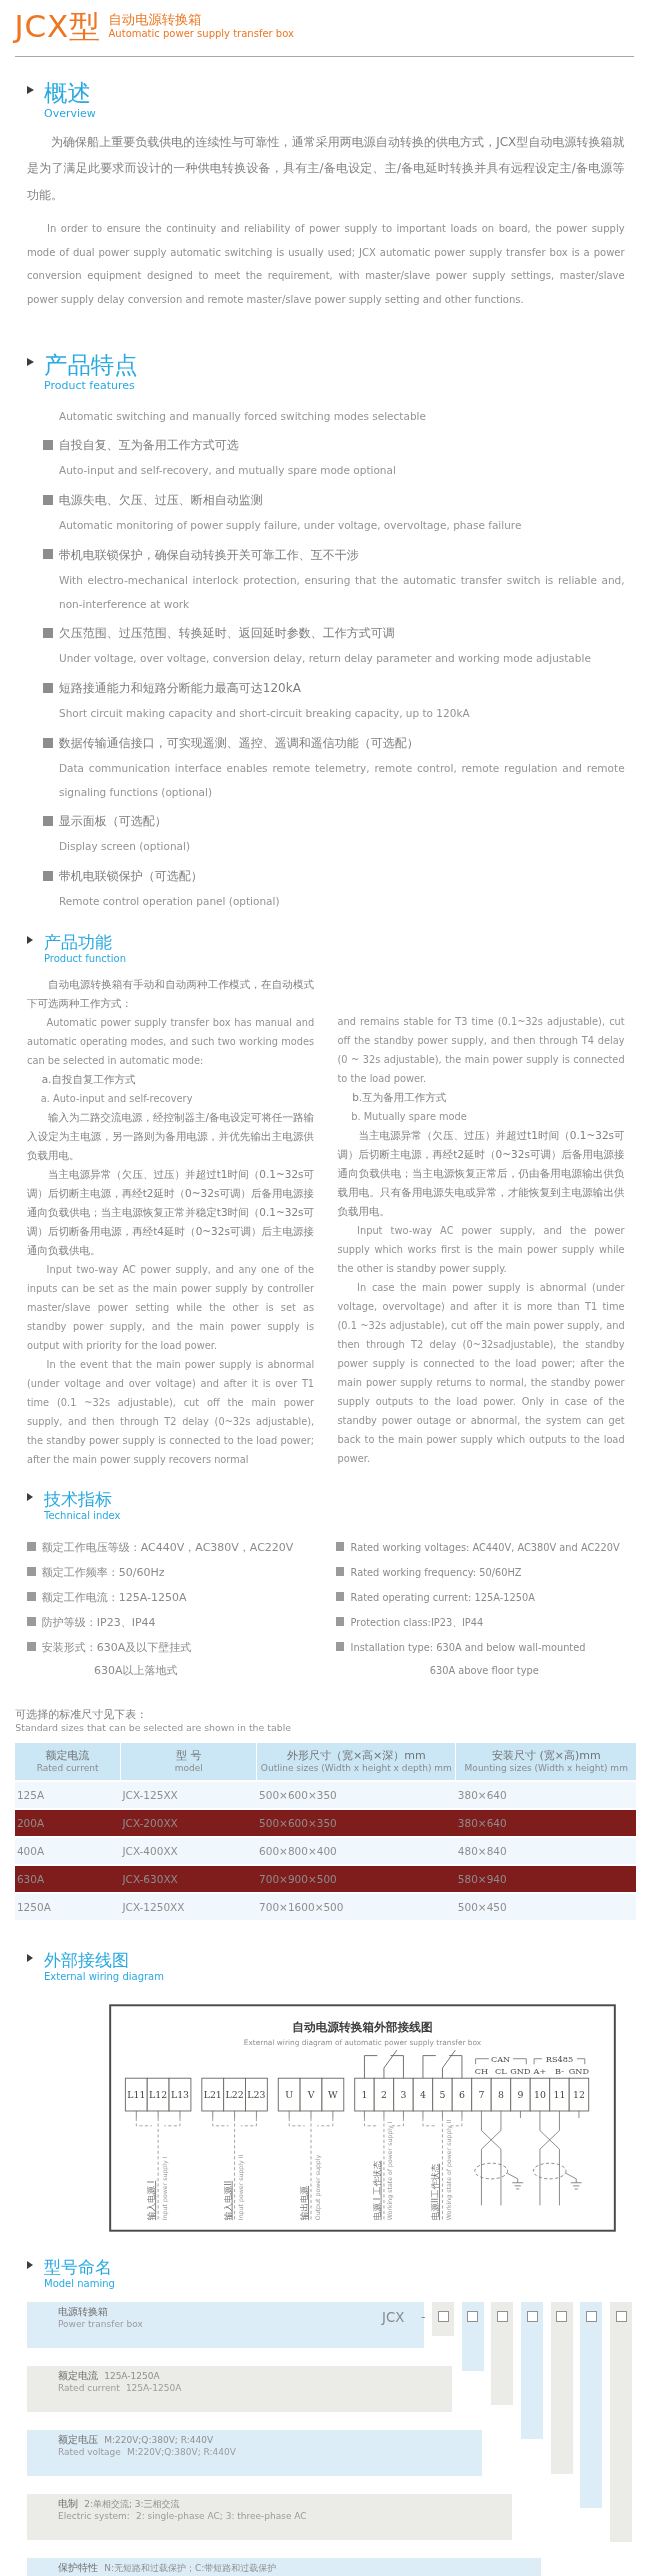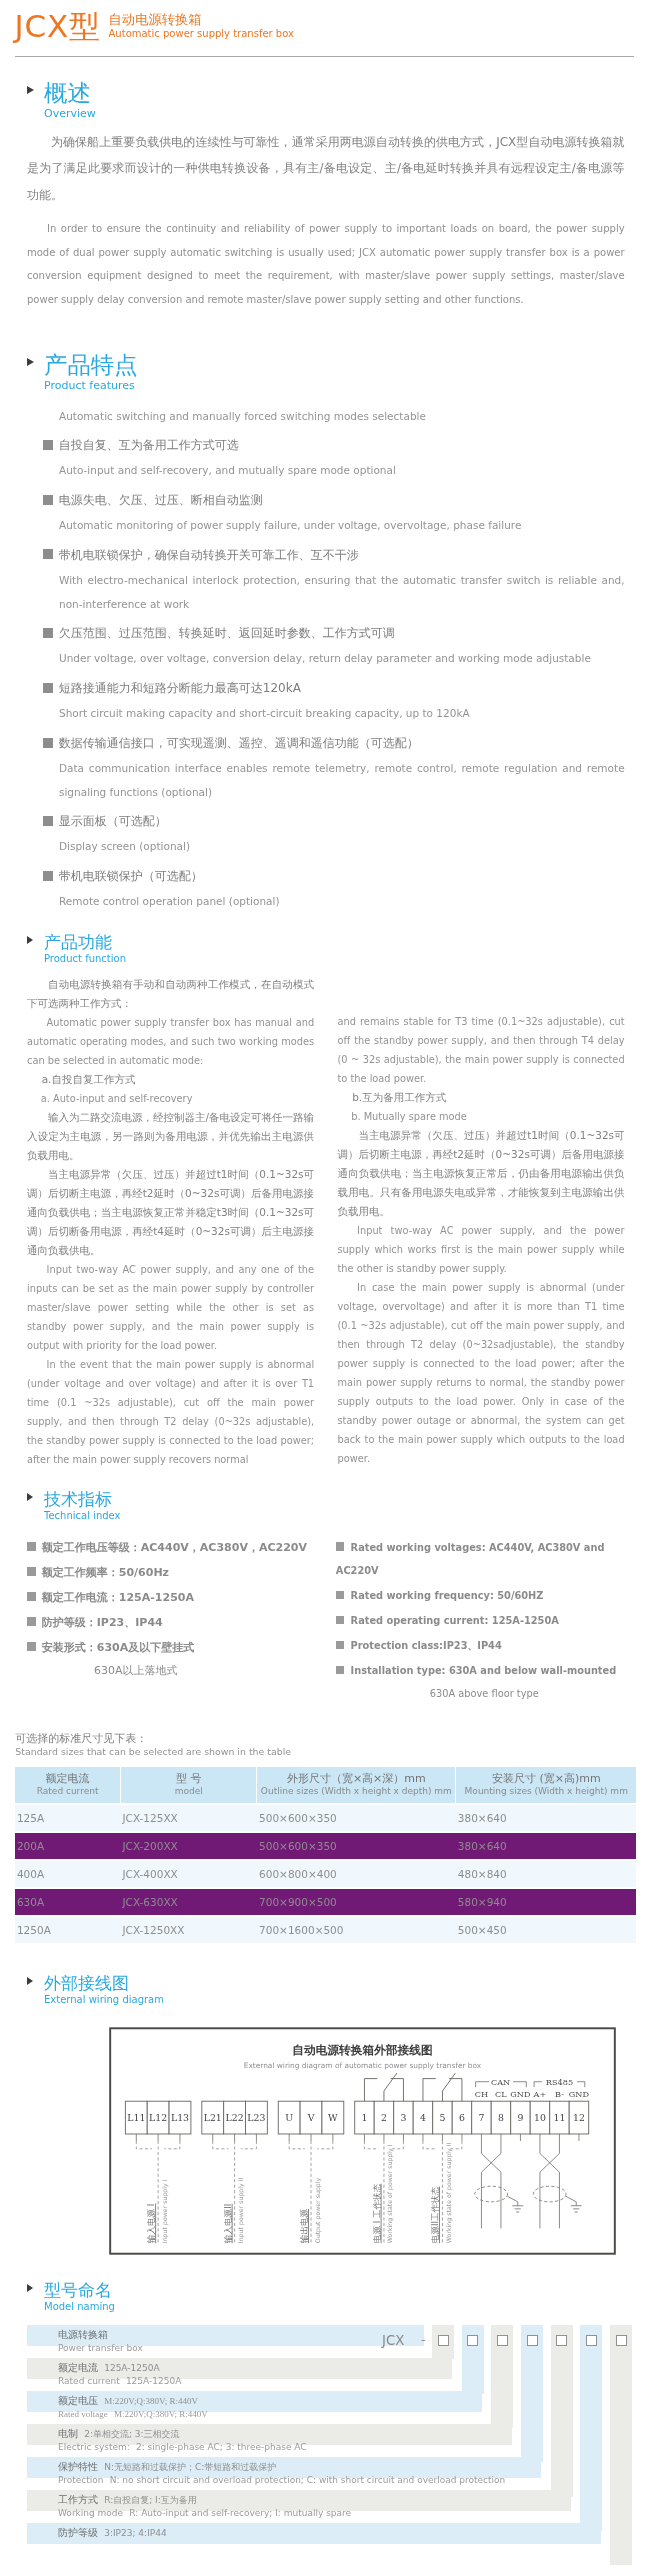--- a/index.html
+++ b/index.html
@@ -42,49 +42,49 @@
   .cols { display:flex; gap:23.4px; margin-top:9.4px; }
   .col { flex:1; }
   .col p { margin:0; }
   .c-zh { font-size:10.5px; line-height:19px; text-align:justify; text-indent:2em; color:#828282; }
   .c-en { font-size:9.8px; line-height:19px; text-align:justify; text-indent:2em; color:#939393; }
   .c-sub { text-indent:1.4em; }
 
   
   .tech-cols { display:flex; gap:20px; margin-top:12.5px; }
   .tech-col { flex:1; }
-  .t-item { font-size:11px; line-height:23.4px; color:#8b8b8b; margin-bottom:1.6px;font-weight:bold; }
+  .t-item { font-size:11px; line-height:23.4px; color:#8b8b8b; margin-bottom:1.6px; }
   .tech-col.en .t-item { font-size:9.8px; }
   .t-item .sq { display:inline-block; width:8.6px; height:8.6px; background:#9a9a9a; margin-right:6.2px; }
   .t-extra { font-size:11px; line-height:20px; color:#8b8b8b; margin-left:67px; }
   .tech-col.en .t-extra { font-size:9.8px; margin-left:94px; }
 
   
   .tbl-note-zh { margin-top:26.5px; font-size:11px; color:#7e7e7e; margin-left:-11.7px; }
   .tbl-note-en { font-size:9.4px; color:#939393; margin-left:-11.7px; }
   table.sizes { border-collapse:separate; border-spacing:0 2.3px; width:621px; margin:7.8px 0 0 -11.7px; table-layout:fixed; }
   table.sizes th { background:#cbe7f6; font-weight:normal; color:#737373; padding:5.5px 1.6px; border-right:1.6px solid #fff; }
   table.sizes th:last-child { border-right:none; }
   .th-zh { font-size:11px; line-height:14px; }
   .th-en { font-size:9px; line-height:11.7px; color:#8b8b8b; }
   table.sizes td { font-size:10.5px; color:#8d8d8d; padding:7px 1.6px; }
   table.sizes tr.r-odd td { background:#f0f8fd; }
-  table.sizes tr.r-even td { background:#701a75; }
+  table.sizes tr.r-even td { background:#7f1d1d; }
 
   
   .wiring-box { margin:20px 0 0 82px; }
   svg text { font-family:"DejaVu Serif","Liberation Serif",serif; }
   svg text.sans { font-family:"DejaVu Sans","Liberation Sans",sans-serif; }
 
   
   .ladder { position:relative; width:597px; margin-top:11px; }
   .strip { position:absolute; top:0; width:22px; }
   .s-gray { background:#ebebe8; }
   .s-blue { background:#dcedf8; }
-  .lrow { position:relative; height:21px; margin-bottom:12px; padding:3.1px 0 0 31px; }
+  .lrow { position:relative; height:46px; margin-bottom:18px; padding:3.1px 0 0 31px; }
   .lrow.blue { background:#dcedf8; }
   .lrow.gray { background:#ebebe8; }
   .l-zh { font-size:10px; line-height:13.3px; color:#6e6e6e; }
   .l-zh .det { font-size:9px; color:#8f8f8f; margin-left:6.2px; }
   .l-en { font-size:9px; line-height:11.7px; color:#9b9b9b; }
   .l-en .det { margin-left:6.2px; }
   .jcx { position:absolute; left:355px; top:7.8px; font-size:13.3px; color:#8a8a8a; z-index:3; }
   .dash { position:absolute; left:394px; top:7px; font-size:12.5px; color:#8a8a8a; z-index:3; }
   .nbox { position:absolute; top:9.4px; width:11px; height:11px; background:#fff; border:1.6px solid #919191; z-index:3; }
 </style>
@@ -451,21 +451,21 @@
     <div class="nbox" style="left:589px;"></div>
 
     <div class="lrow blue" style="width:397px;">
       <div class="l-zh"><span>电源转换箱</span><span class="det"></span></div>
       <div class="l-en"><span>Power transfer box</span><span class="det"></span></div>
     </div>
     <div class="lrow gray" style="width:425px;">
       <div class="l-zh"><span>额定电流</span><span class="det">125A-1250A</span></div>
       <div class="l-en"><span>Rated current</span><span class="det">125A-1250A</span></div>
     </div>
-    <div class="lrow blue" style="width:455px;font-family:Liberation Serif, serif;">
+    <div class="lrow blue" style="width:455px;">
       <div class="l-zh"><span>额定电压</span><span class="det">M:220V;Q:380V; R:440V</span></div>
       <div class="l-en"><span>Rated voltage</span><span class="det">M:220V;Q:380V; R:440V</span></div>
     </div>
     <div class="lrow gray" style="width:485px;">
       <div class="l-zh"><span>电制</span><span class="det">2:单相交流; 3:三相交流</span></div>
       <div class="l-en"><span>Electric system:</span><span class="det">2: single-phase AC; 3: three-phase AC</span></div>
     </div>
     <div class="lrow blue" style="width:514px;">
       <div class="l-zh"><span>保护特性</span><span class="det">N:无短路和过载保护；C:带短路和过载保护</span></div>
       <div class="l-en"><span>Protection</span><span class="det">N: no short circuit and overload protection; C: with short circuit and overload protection</span></div>

